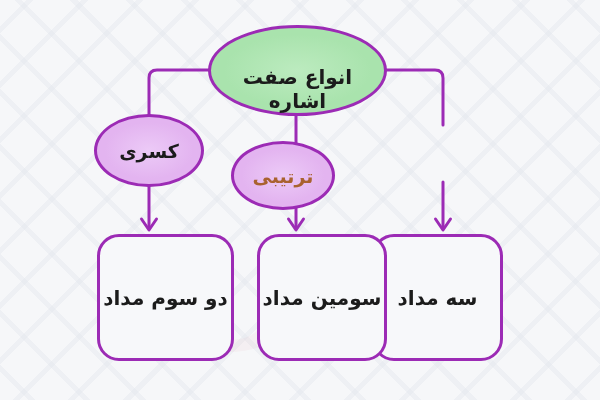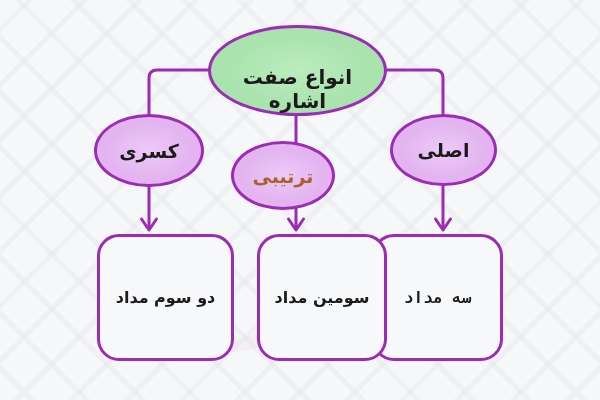--- a/index.html
+++ b/index.html
@@ -51,25 +51,25 @@
     background:radial-gradient(closest-side,#eccaf7 0%,#e3b4f0 85%);
     font-size:19px;font-weight:600;
   }
   .branch-right{left:390px;top:114px;width:107px;height:72px;}
   .branch-middle{left:231px;top:141px;width:104px;height:69px;}
   .branch-left{left:94px;top:114px;width:110px;height:73px;}
   .branch-middle .label{color:#a9622f;}
   .example-box{
     background:#f7f8fa;
     border-radius:22px;
-    font-size:16px;font-weight:600;
+    font-size:20px;font-weight:600;
   }
   .box-left{left:97px;top:234px;width:137px;height:127px;}
   .box-middle{left:238px;top:234px;width:130px;height:127px;margin-left:19px;}
-  .box-right{left:372px;top:234px;width:131px;height:127px;font-family:Liberation Mono, monospace;}
+  .box-right{left:372px;top:234px;width:131px;height:127px;}
 </style>
 </head>
 <body>
 
 <div class="canvas">
 
   <div class="wm-pattern"></div>
   <div class="wm-text">فرادرس</div>
 
   <svg class="connectors" width="600" height="400" viewBox="0 0 600 400">
@@ -87,23 +87,20 @@
       <path d="M 288.5 219 L 296 230 L 303.5 219"></path>
       <path d="M 443 182 L 443 228"></path>
       <path d="M 435.5 219 L 443 230 L 450.5 219"></path>
     </g>
   </svg>
 
   <div class="node ellipse root-node">
     <span class="label">انواع صفت اشاره</span>
   </div>
 
-  <div class="node ellipse branch branch-right">
-    <span class="label">اصلی</span>
-  </div>
   <div class="node ellipse branch branch-middle">
     <span class="label">ترتیبی</span>
   </div>
   <div class="node ellipse branch branch-left">
     <span class="label">کسری</span>
   </div>
 
   <div class="node example-box box-right">
     <span class="label">سه مداد</span>
   </div>

